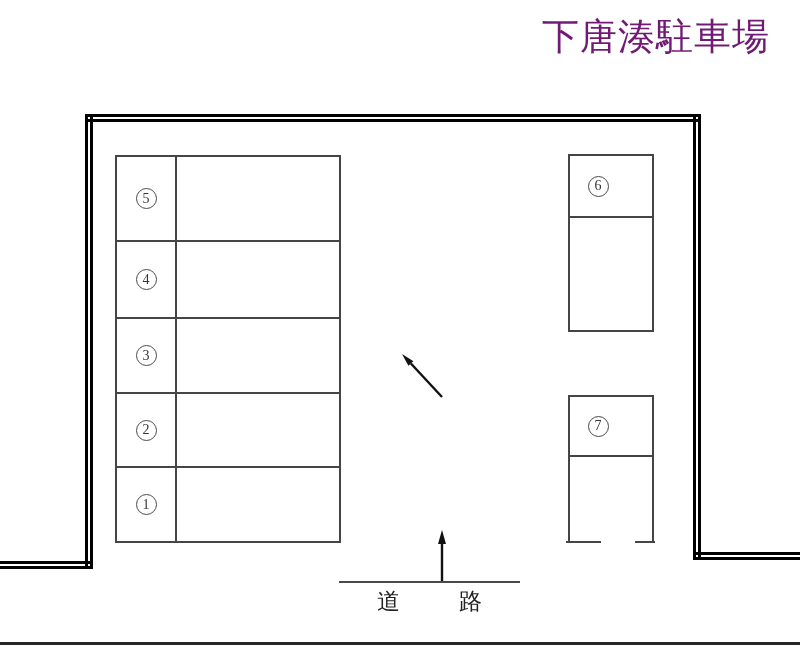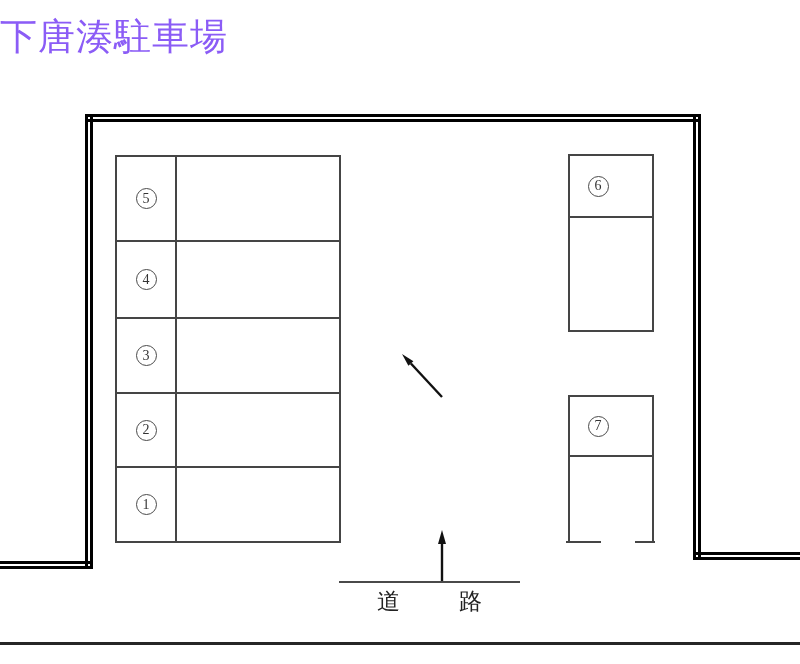--- a/index.html
+++ b/index.html
@@ -16,25 +16,25 @@
     overflow: hidden;
   }
 
   
   .title {
     position: absolute;
     top: 12px;
     left: 0;
     width: 100%;
     box-sizing: border-box;
-    padding-right: 12px;
-    text-align: left;
+    padding-right: 30px;
+    text-align: right;
     font-size: 37px;
     letter-spacing: 1px;
-    color: #8b5cf6;
+    color: #701a75;
     white-space: nowrap;
   }
 
   
   .wall { position: absolute; }
   .wall.h { height: 0; border-top: 8px double #000; }
   .wall.v { width: 0; border-left: 8px double #000; }
   .wall-top    { left: 85px;  top: 114px; width: 616px; }
   .wall-left   { left: 85px;  top: 114px; height: 455px; }
   .wall-right  { left: 693px; top: 114px; height: 446px; }

